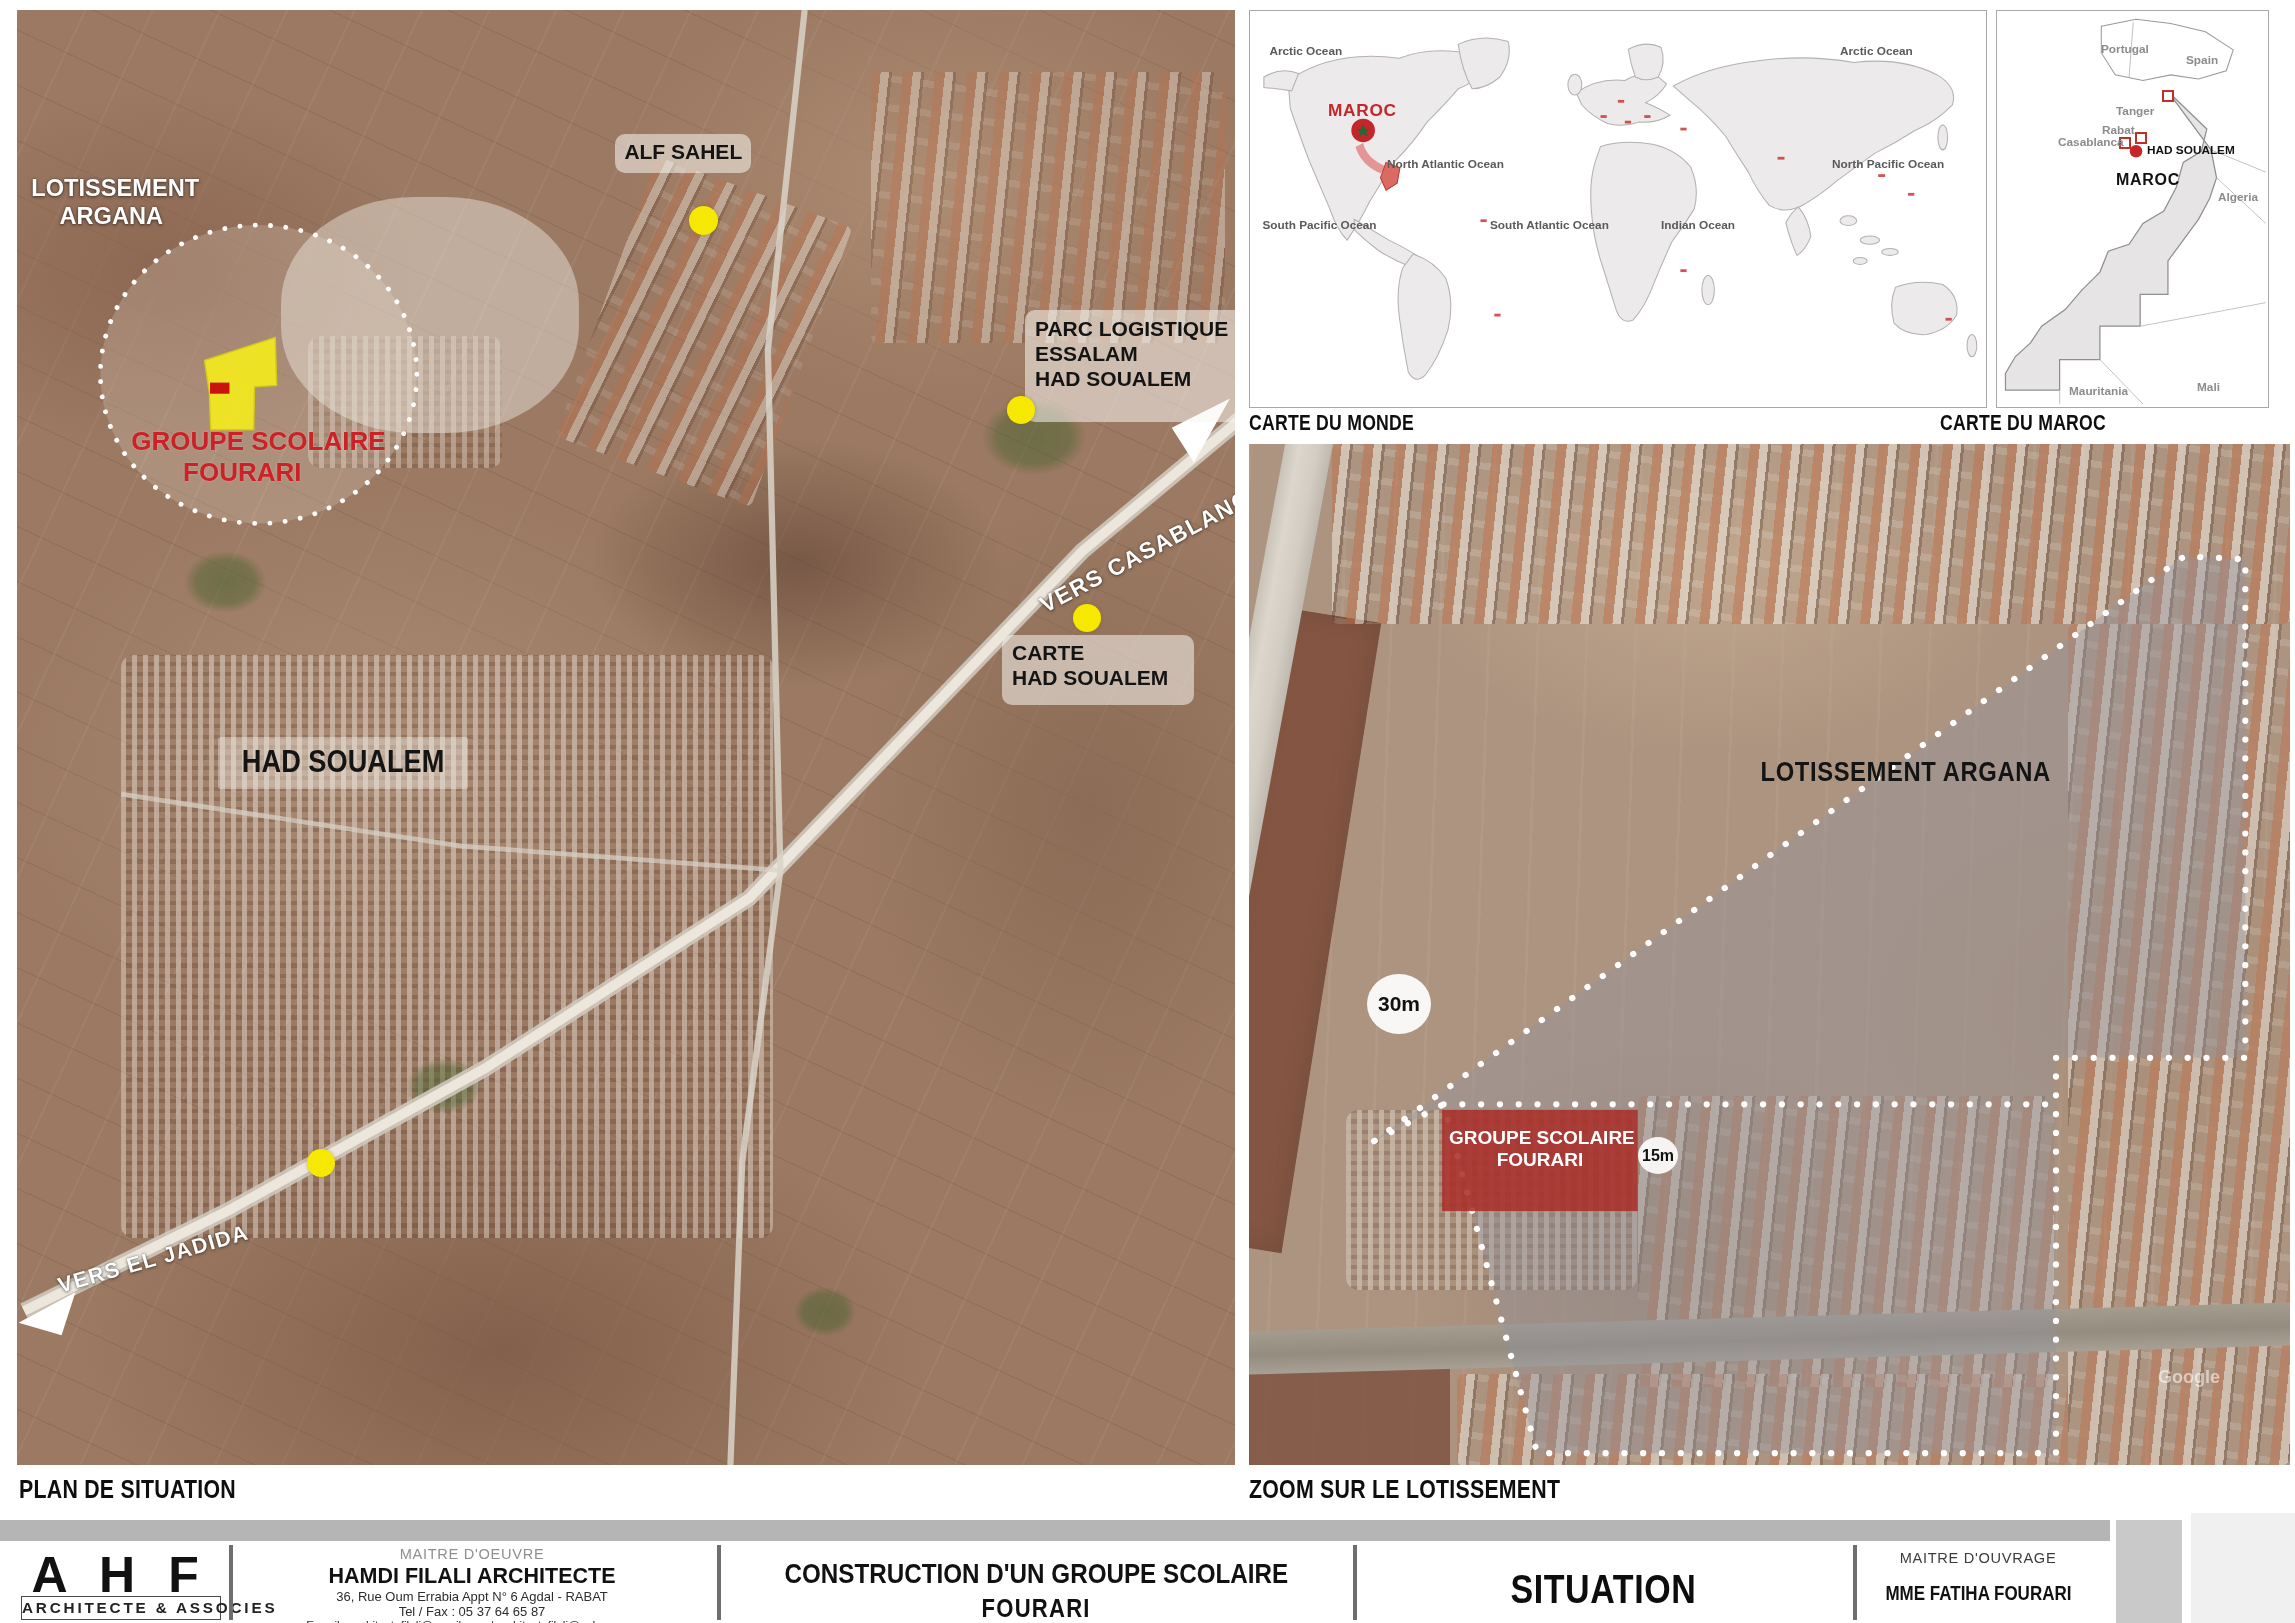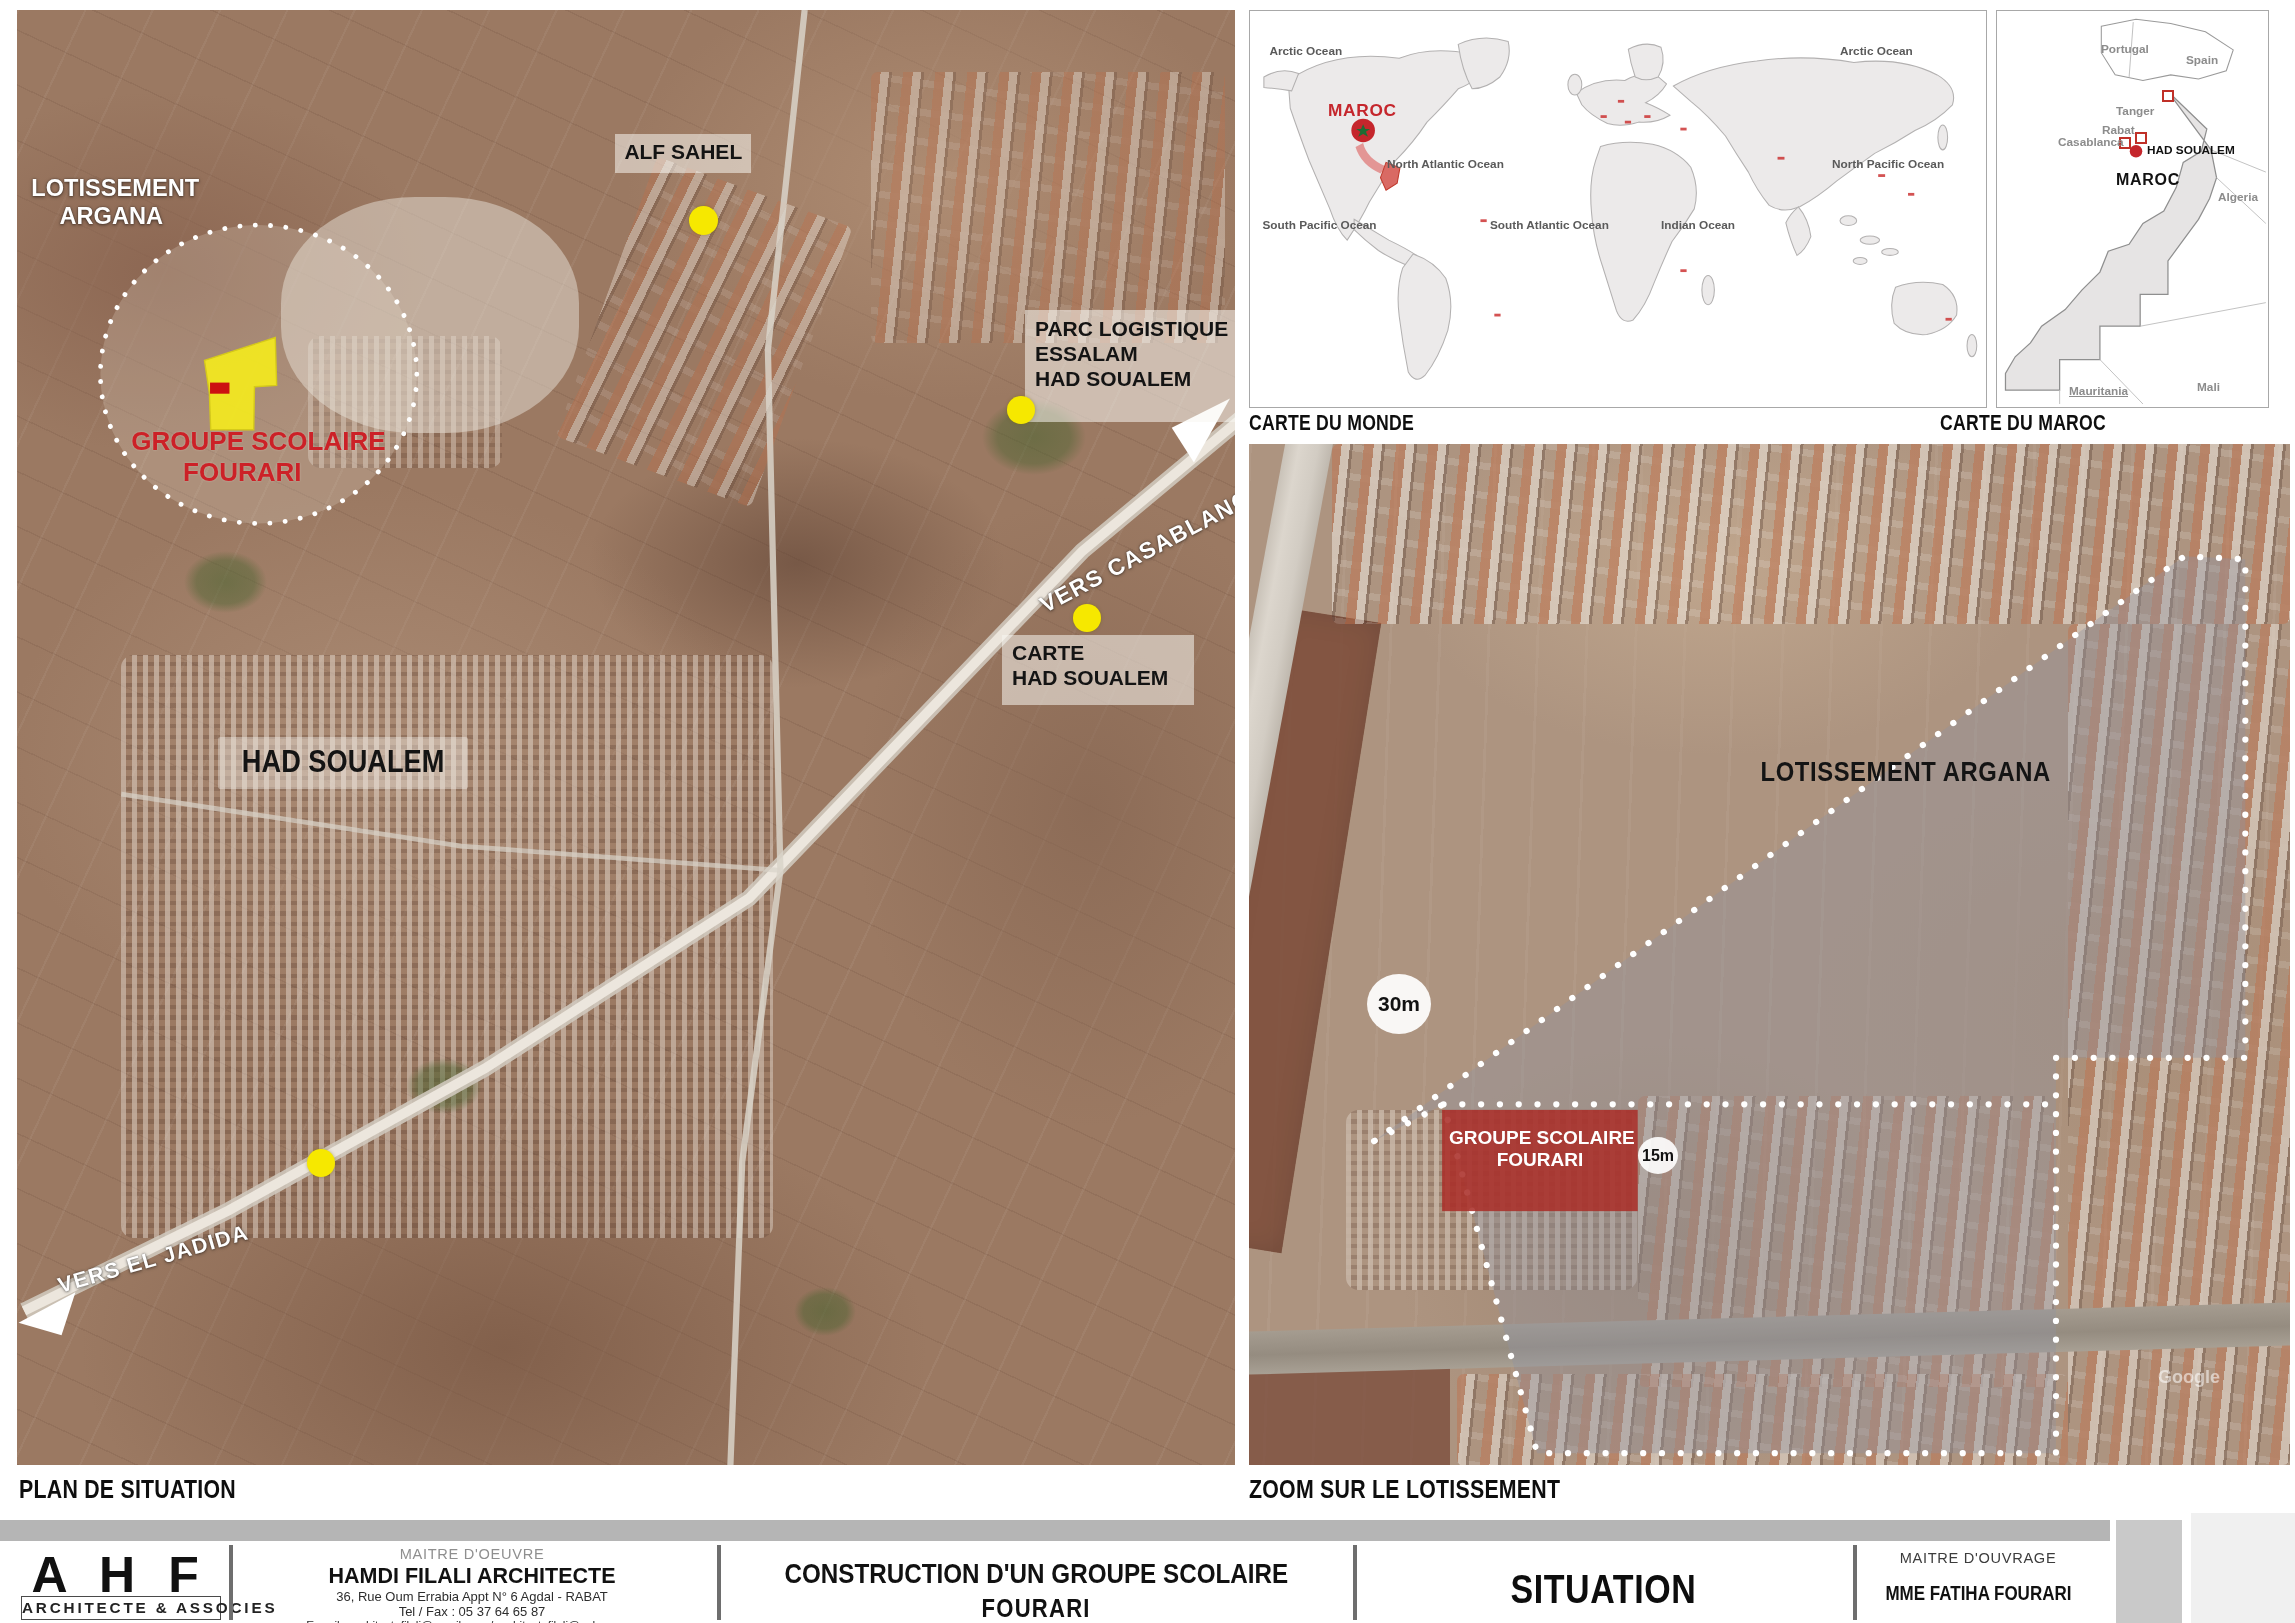--- a/index.html
+++ b/index.html
@@ -4,21 +4,21 @@
 <style>
   html,body{margin:0;padding:0;background:#fff;}
   body{width:2295px;height:1623px;position:relative;overflow:hidden;
        font-family:"Liberation Sans","DejaVu Sans",sans-serif;}
   .abs{position:absolute;}
   .panel{position:absolute;background:#fff;}
   .sat{overflow:hidden;}
   .cap{position:absolute;font-weight:800;color:#0e0e0e;white-space:nowrap;
        transform:scaleX(.82);transform-origin:left center;letter-spacing:0.3px;}
   .lbl{position:absolute;font-weight:700;white-space:nowrap;line-height:1.18;}
-  .box{background:rgba(248,245,240,.55);border-radius:0;}
+  .box{background:rgba(248,245,240,.55);border-radius:10px;}
   .dot{position:absolute;border-radius:50%;background:#f6e800;
        box-shadow:0 0 3.5px rgba(110,100,0,.45);}
   .whiteTxt{color:#fff;text-shadow:0 0.7px 3.5px rgba(0,0,0,.55),0 0 1.4px rgba(0,0,0,.45);}
   .blkTxt{color:#141414;}
   .redTxt{color:#cc2127;text-shadow:0 0 2.1px rgba(255,255,255,.35);}
   .urban{position:absolute;opacity:.42;border-radius:12.5px;
     background:
       repeating-linear-gradient(90deg, rgba(252,248,242,.85) 0 4.9px, rgba(0,0,0,0) 4.9px 11px),
       repeating-linear-gradient(0deg, rgba(84,56,44,.6) 0 4.2px, rgba(0,0,0,0) 4.2px 10.4px);}
   .urban2{position:absolute;opacity:.55;border-radius:7px;
@@ -183,21 +183,21 @@
   <div class="citysq" style="left:138px;top:121px;"></div>
   <div class="citysq" style="left:122px;top:126px;"></div>
   <div class="geo" style="left:104px;top:30.5px;">Portugal</div>
   <div class="geo" style="left:189px;top:42px;">Spain</div>
   <div class="geo" style="left:119px;top:93px;">Tanger</div>
   <div class="geo" style="left:105px;top:112px;">Rabat</div>
   <div class="geo" style="left:61px;top:124px;">Casablanca</div>
   <div class="lbl" style="left:150px;top:133px;font-size:11.8px;color:#111;">HAD SOUALEM</div>
   <div class="lbl" style="left:119px;top:160px;font-size:16px;color:#111;letter-spacing:0.7px;">MAROC</div>
   <div class="geo" style="left:221px;top:179px;">Algeria</div>
-  <div class="geo" style="left:72px;top:373px;text-decoration:underline;">Mauritania</div>
+  <div class="geo" style="left:72px;top:373px;">Mauritania</div>
   <div class="geo" style="left:200px;top:369px;">Mali</div>
 </div>
 <div class="cap" style="left:1940px;top:411px;font-size:21.5px;">CARTE DU MAROC</div>
 
 <div class="panel sat" style="left:1249px;top:444px;width:1041px;height:1021px;
      background-color:#ad9480;
      background-image:
        radial-gradient(ellipse 486px 291px at 45% 12%, rgba(196,170,144,.8), rgba(0,0,0,0) 65%),
        radial-gradient(ellipse 527px 389px at 85% 55%, rgba(168,140,116,.7), rgba(0,0,0,0) 60%),
        radial-gradient(ellipse 444px 361px at 40% 80%, rgba(150,124,102,.6), rgba(0,0,0,0) 60%),

